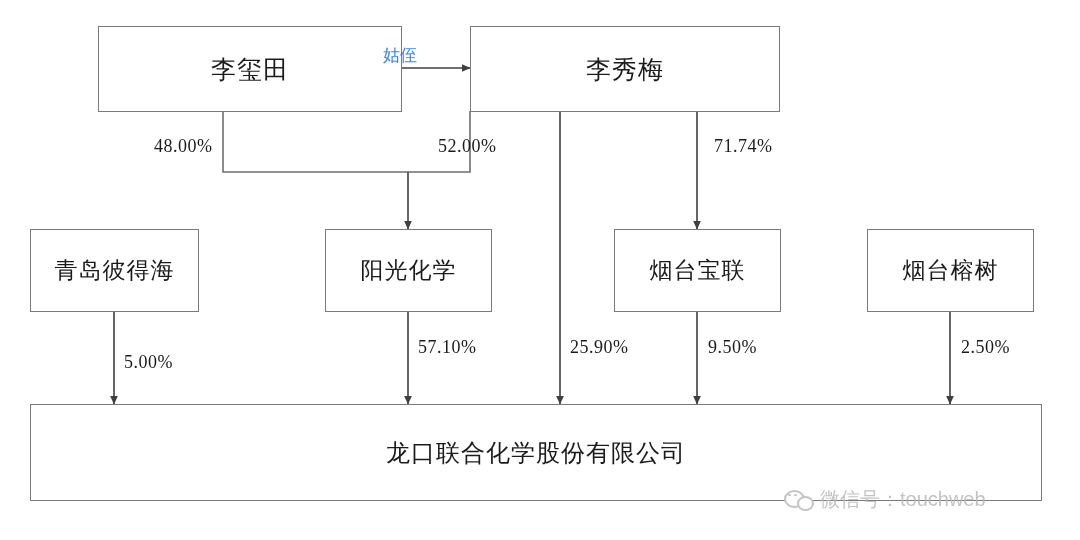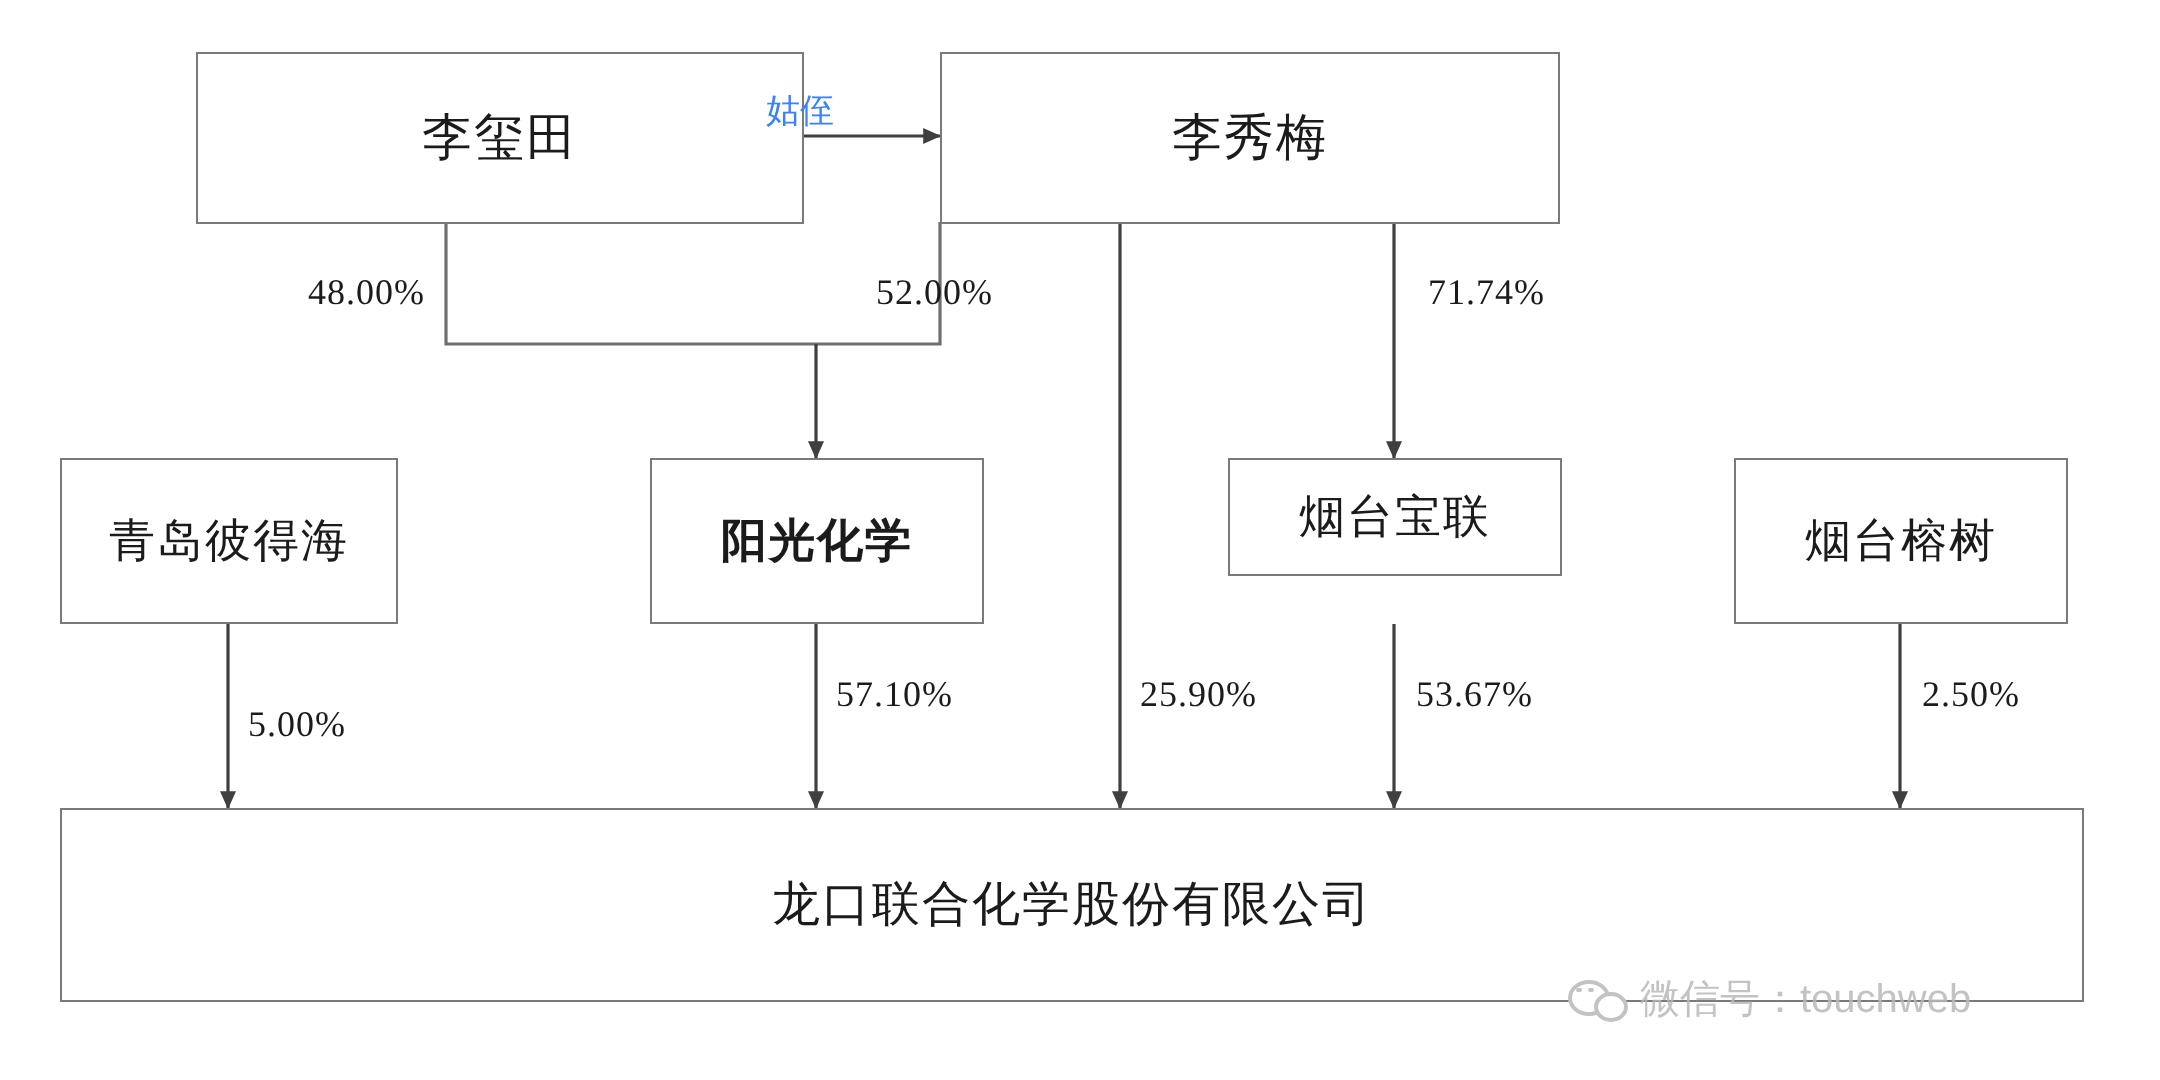--- a/index.html
+++ b/index.html
@@ -164,39 +164,39 @@
   <div class="edge-label" style="left:154px; top:136px;">48.00%</div>
 
   <div class="edge-label" style="left:438px; top:136px;">52.00%</div>
 
   <div class="edge-label" style="left:714px; top:136px;">71.74%</div>
 
   <div class="node-box entity-box" style="left:30px; top:229px; width:169px; height:83px;">
     <span class="node-label">青岛彼得海</span>
   </div>
 
-  <div class="node-box entity-box" style="left:325px; top:229px; width:167px; height:83px;font-weight:bold;">
+  <div class="node-box entity-box" style="left:325px; top:229px; width:167px; height:83px;">
     <span class="node-label">阳光化学</span>
   </div>
 
-  <div class="node-box entity-box" style="left:614px; top:229px; width:167px; height:59px;">
+  <div class="node-box entity-box" style="left:614px; top:229px; width:167px; height:83px;">
     <span class="node-label">烟台宝联</span>
   </div>
 
   <div class="node-box entity-box" style="left:867px; top:229px; width:167px; height:83px;">
     <span class="node-label">烟台榕树</span>
   </div>
 
   <div class="edge-label" style="left:124px; top:352px;">5.00%</div>
 
   <div class="edge-label" style="left:418px; top:337px;">57.10%</div>
 
   <div class="edge-label" style="left:570px; top:337px;">25.90%</div>
 
-  <div class="edge-label" style="left:708px; top:337px;">53.67%</div>
+  <div class="edge-label" style="left:708px; top:337px;">9.50%</div>
 
   <div class="edge-label" style="left:961px; top:337px;">2.50%</div>
 
   <div class="node-box company-box" style="left:30px; top:404px; width:1012px; height:97px;">
     <span class="node-label">龙口联合化学股份有限公司</span>
   </div>
 
   <div class="watermark" style="left:784px; top:486px;">
     <span class="wechat-glyph">
       <span class="bub-a"></span>

